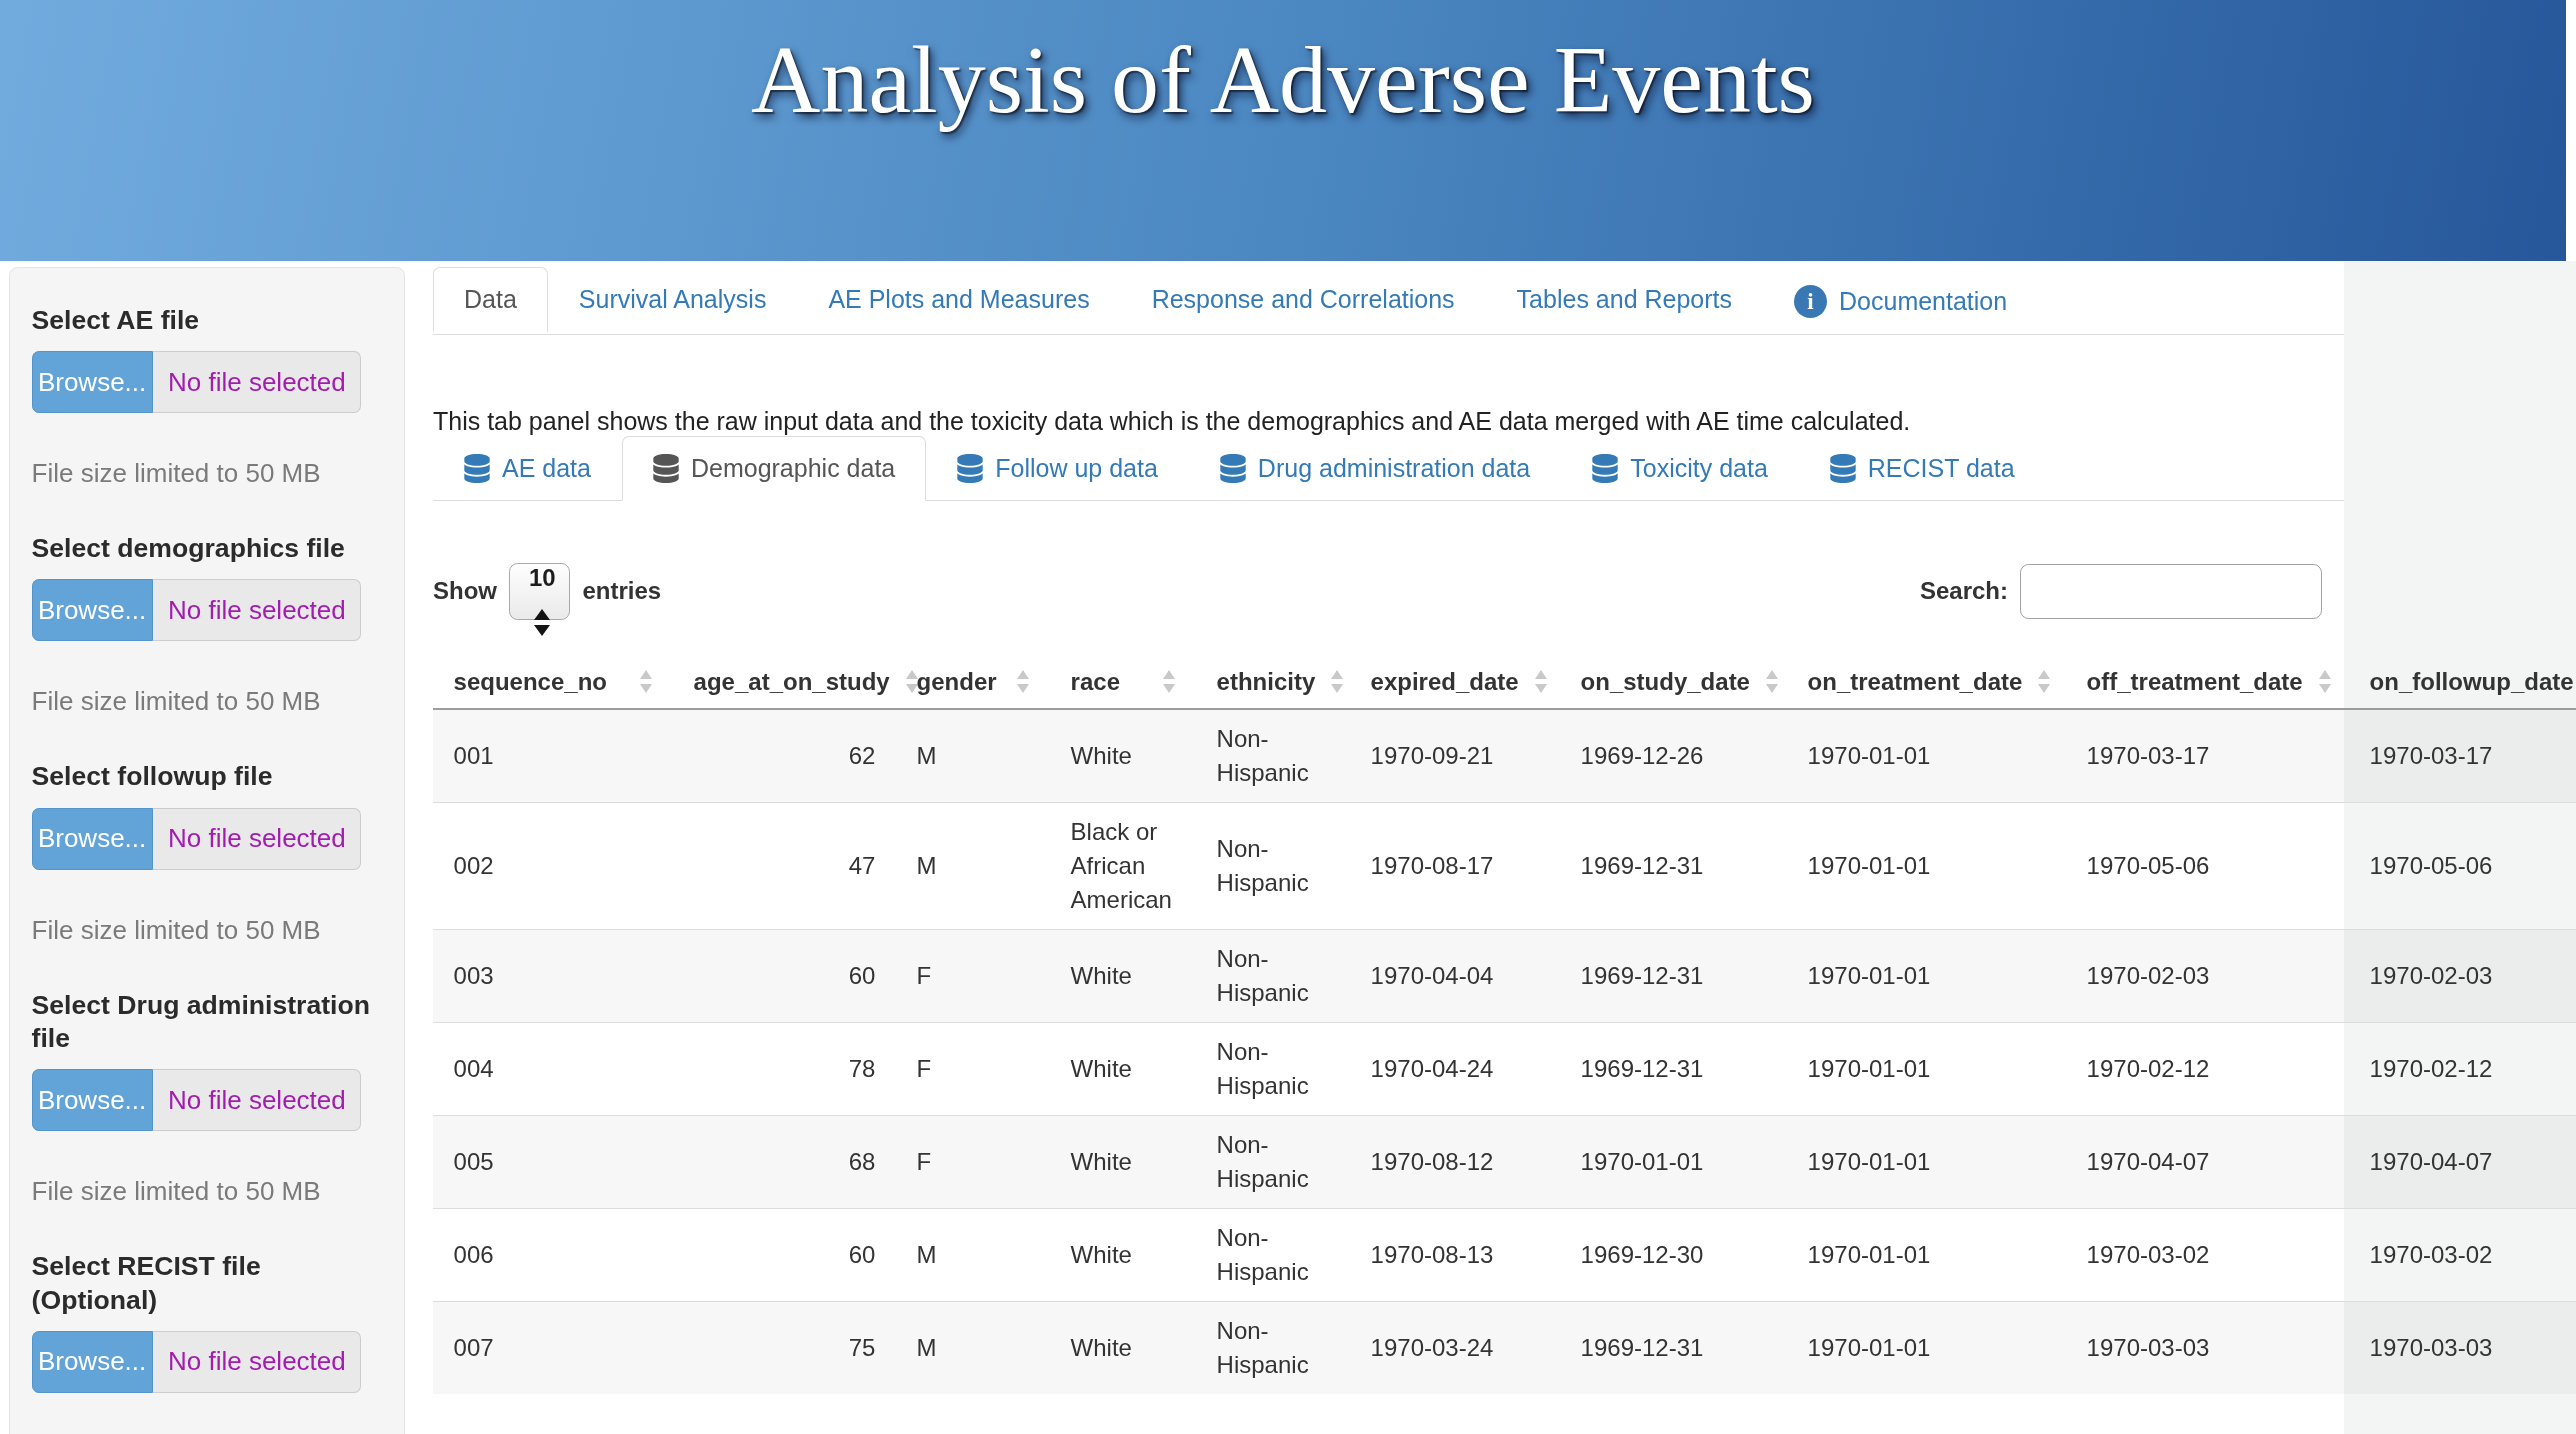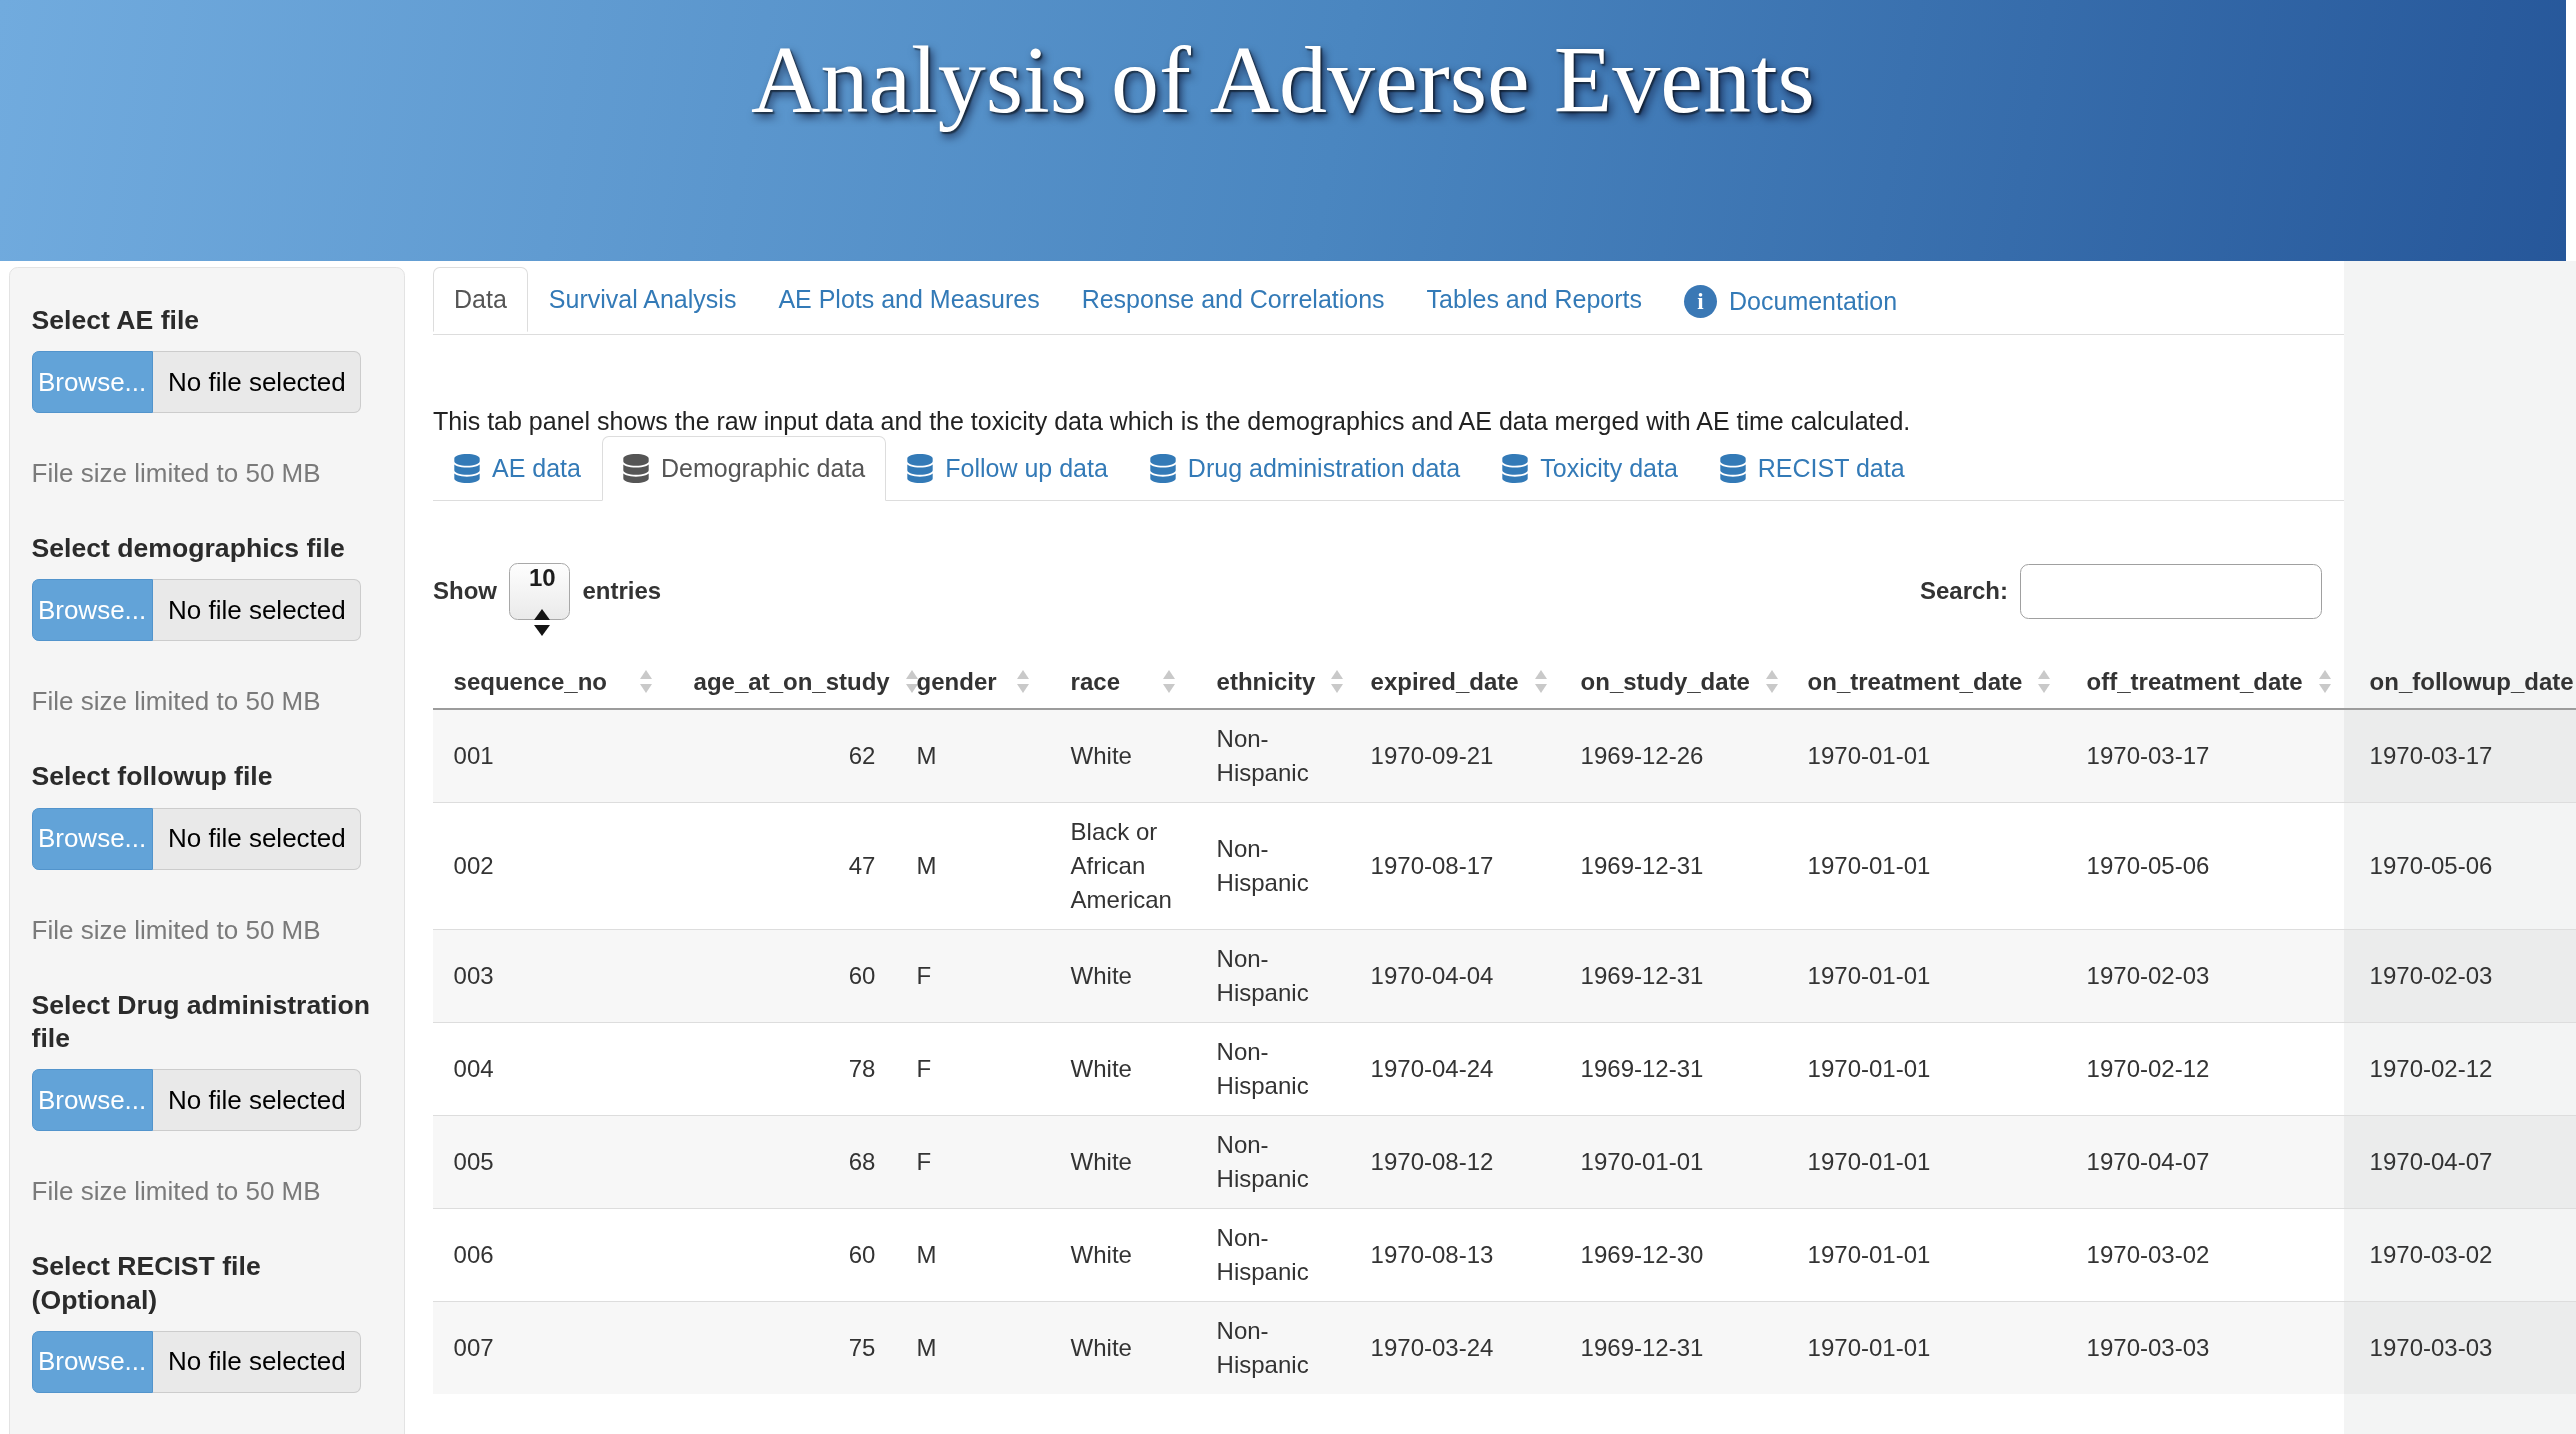--- a/index.html
+++ b/index.html
@@ -19,28 +19,28 @@
   .right-bg{position:absolute;left:2344px;top:261px;width:232px;height:1173px;background:#f3f4f4;}
   
   .sidebar{position:absolute;left:8.6px;top:267px;width:396px;height:1337px;box-sizing:border-box;
     background:#f5f5f5;border:1.7px solid #e3e3e3;border-radius:8.6px;padding:36px 22px;}
   .control-label{font-weight:700;font-size:26.6px;color:#2b2b2b;margin:0 0 13.7px 0;line-height:1.26;}
   .file-group{display:flex;width:329px;height:62px;margin-bottom:45px;}
   .file-browse{background:#62a3d8;border:1.7px solid #5294cc;border-radius:6.9px 0 0 6.9px;color:#fff;
     display:flex;align-items:center;justify-content:center;width:121px;box-sizing:border-box;
     font-size:26px;cursor:pointer;}
   .file-text{flex:1;background:#e9e9e9;border:1.7px solid #cccccc;border-left:none;border-radius:0 6.9px 6.9px 0;
-    color:#000000;display:flex;align-items:center;padding:0 15.4px;overflow:hidden;white-space:nowrap;
+    color:#a21caf;display:flex;align-items:center;padding:0 15.4px;overflow:hidden;white-space:nowrap;
     box-sizing:border-box;font-size:26px;}
   .help-text{color:#7a7a7a;font-size:26px;margin:0 0 43px 0;}
   
   .main{position:absolute;left:433px;top:267px;width:1911px;}
   ul.nav{display:flex;border-bottom:1.7px solid #ddd;list-style:none;margin:0;padding:0;}
   ul.nav li{margin-bottom:-1.7px;}
-  ul.nav a{display:flex;align-items:center;gap:12px;padding:17px 20px;color:#337ab7;font-size:25px;
+  ul.nav a{display:flex;align-items:center;gap:12px;padding:17px 30px;color:#337ab7;font-size:25px;
     text-decoration:none;border:1.7px solid transparent;border-radius:6.9px 6.9px 0 0;cursor:pointer;}
   ul.nav li.active a{background:#fff;border-color:#ddd;border-bottom-color:#fff;color:#555;}
   .tab-description{margin:72px 0 0 0;font-size:25px;color:#222;}
   .data-nav{margin-top:41px;}
   .db-icon{width:26px;height:29px;flex:0 0 auto;}
   .info-icon{width:33px;height:33px;border-radius:50%;background:#3a78b5;color:#fff;display:flex;
     align-items:center;justify-content:center;font-family:"Liberation Serif","DejaVu Serif",serif;
     font-weight:700;font-size:23px;flex:0 0 auto;}
   
   .dt-toolbar{display:flex;justify-content:space-between;align-items:center;margin-top:62px;}

